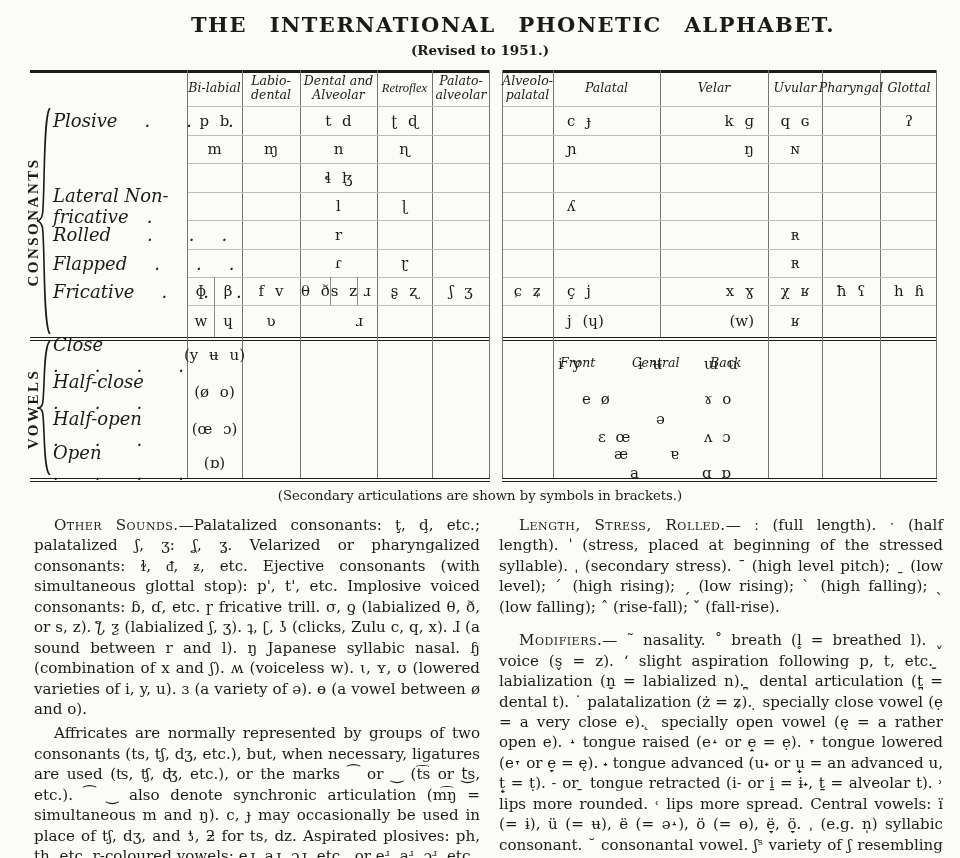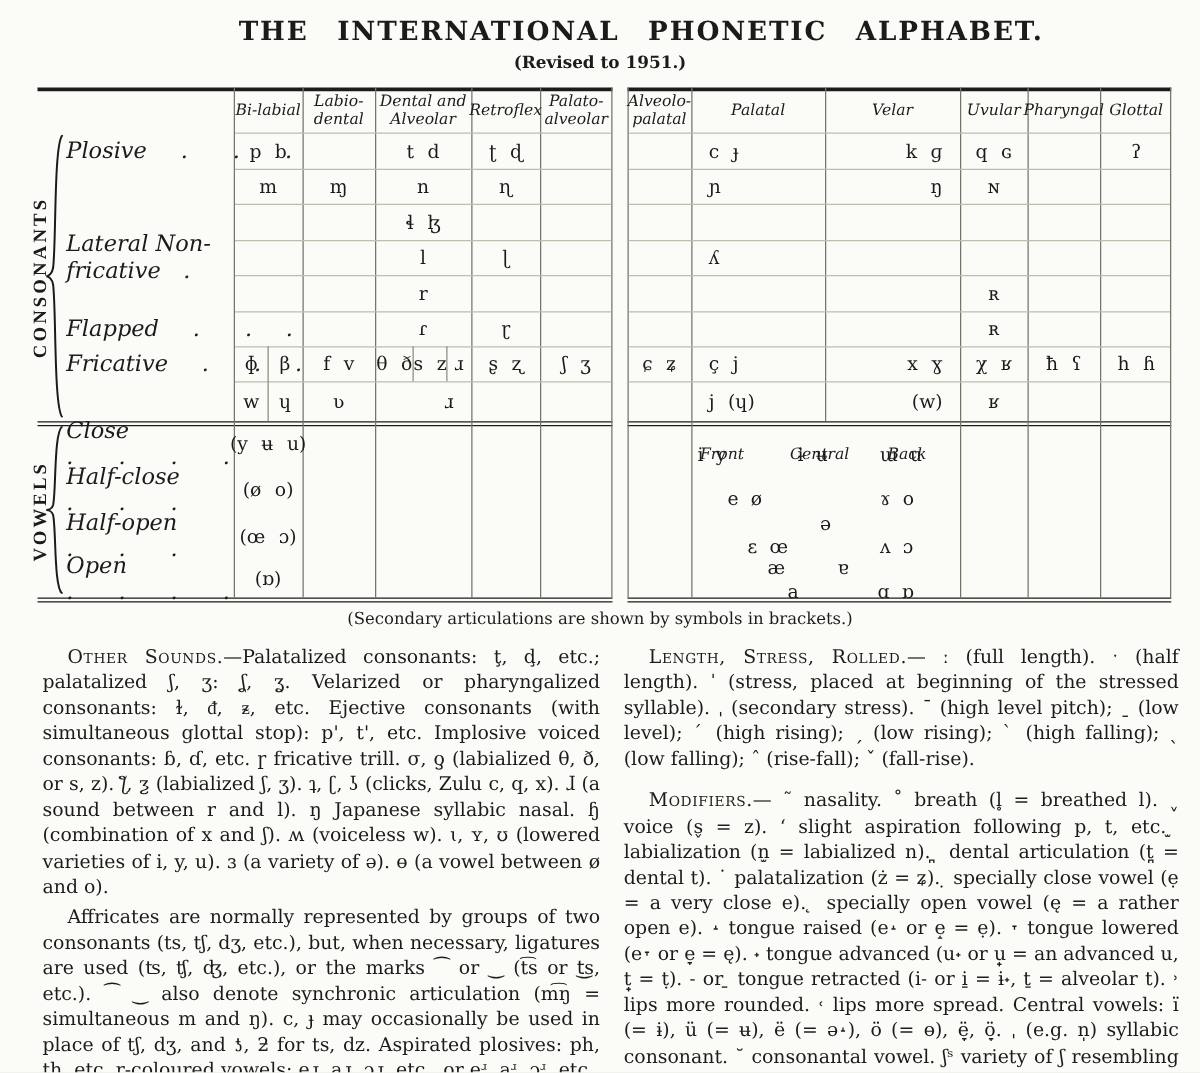--- a/index.html
+++ b/index.html
@@ -78,21 +78,21 @@
       <div class="hl" style="left: 473px; top: 179px; width: 433px; height: 0px;"></div>
       <div class="hl" style="left: 158px; top: 207px; width: 301px; height: 0px;"></div>
       <div class="hl" style="left: 473px; top: 207px; width: 433px; height: 0px;"></div>
       <div class="hl" style="left: 158px; top: 235px; width: 301px; height: 0px;"></div>
       <div class="hl" style="left: 473px; top: 235px; width: 433px; height: 0px;"></div>
       <div class="hdr" style="left: 158px; top: 0px; width: 53px; height: 36px;">Bi-labial</div>
       <div class="hdr" style="left: 213px; top: 0px; width: 56px; height: 36px;">Labio-
 dental</div>
       <div class="hdr" style="left: 271px; top: 0px; width: 75px; height: 36px;">Dental and
 Alveolar</div>
-      <div class="hdr" style="left: 348px; top: 0px; width: 53px; height: 36px;">Retroflex</div>
+      <div class="hdr" style="left: 348px; top: 0px; width: 53px; height: 36px; font-family: Liberation Serif, serif;">Retroflex</div>
       <div class="hdr" style="left: 403px; top: 0px; width: 56px; height: 36px;">Palato-
 alveolar</div>
       <div class="hdr" style="left: 473px; top: 0px; width: 49px; height: 36px;">Alveolo-
 palatal</div>
       <div class="hdr" style="left: 524px; top: 0px; width: 105px; height: 36px;">Palatal</div>
       <div class="hdr" style="left: 631px; top: 0px; width: 106px; height: 36px;">Velar</div>
       <div class="hdr" style="left: 739px; top: 0px; width: 52px; height: 36px;">Uvular</div>
       <div class="hdr" style="left: 793px; top: 0px; width: 56px; height: 36px;">Pharyngal</div>
       <div class="hdr" style="left: 851px; top: 0px; width: 56px; height: 36px;">Glottal</div>
       <div class="rlabel" style="left: 23px; top: 36px; width: 134px; height: 29px;">Plosive  .  .  .</div>
@@ -108,20 +108,21 @@
       <div class="cell" style="left: 271px; top: 65px; width: 75px; height: 28px;">n</div>
       <div class="cell" style="left: 348px; top: 65px; width: 53px; height: 28px;">ɳ</div>
       <div class="cell left" style="left: 524px; top: 65px; width: 105px; height: 28px;">ɲ</div>
       <div class="cell right" style="left: 631px; top: 65px; width: 106px; height: 28px;">ŋ</div>
       <div class="cell" style="left: 739px; top: 65px; width: 52px; height: 28px;">ɴ</div>
       <div class="cell" style="left: 271px; top: 93px; width: 75px; height: 29px;">ɬ ɮ</div>
       <div class="rlabel" style="left: 23px; top: 122px; width: 134px; height: 28px;">Lateral Non-fricative  .</div>
       <div class="cell" style="left: 271px; top: 122px; width: 75px; height: 28px;">l</div>
       <div class="cell" style="left: 348px; top: 122px; width: 53px; height: 28px;">ɭ</div>
       <div class="cell left" style="left: 524px; top: 122px; width: 105px; height: 28px;">ʎ</div>
+      <div class="rlabel" style="left: 23px; top: 150px; width: 134px; height: 29px;">Rolled  .  .  .</div>
       <div class="cell" style="left: 271px; top: 150px; width: 75px; height: 29px;">r</div>
       <div class="cell" style="left: 739px; top: 150px; width: 52px; height: 29px;">ʀ</div>
       <div class="rlabel" style="left: 23px; top: 179px; width: 134px; height: 28px;">Flapped  .  .  .</div>
       <div class="cell" style="left: 271px; top: 179px; width: 75px; height: 28px;">ɾ</div>
       <div class="cell" style="left: 348px; top: 179px; width: 53px; height: 28px;">ɽ</div>
       <div class="cell" style="left: 739px; top: 179px; width: 52px; height: 28px;">ʀ</div>
       <div class="rlabel" style="left: 23px; top: 207px; width: 134px; height: 28px;">Fricative  .  .  .</div>
       <div class="cell" style="left: 158px; top: 207px; width: 53px; height: 28px;">
         <div class="seg" style="position: relative;">ɸ</div>
         <div class="seg" style="position: relative;">β</div>

